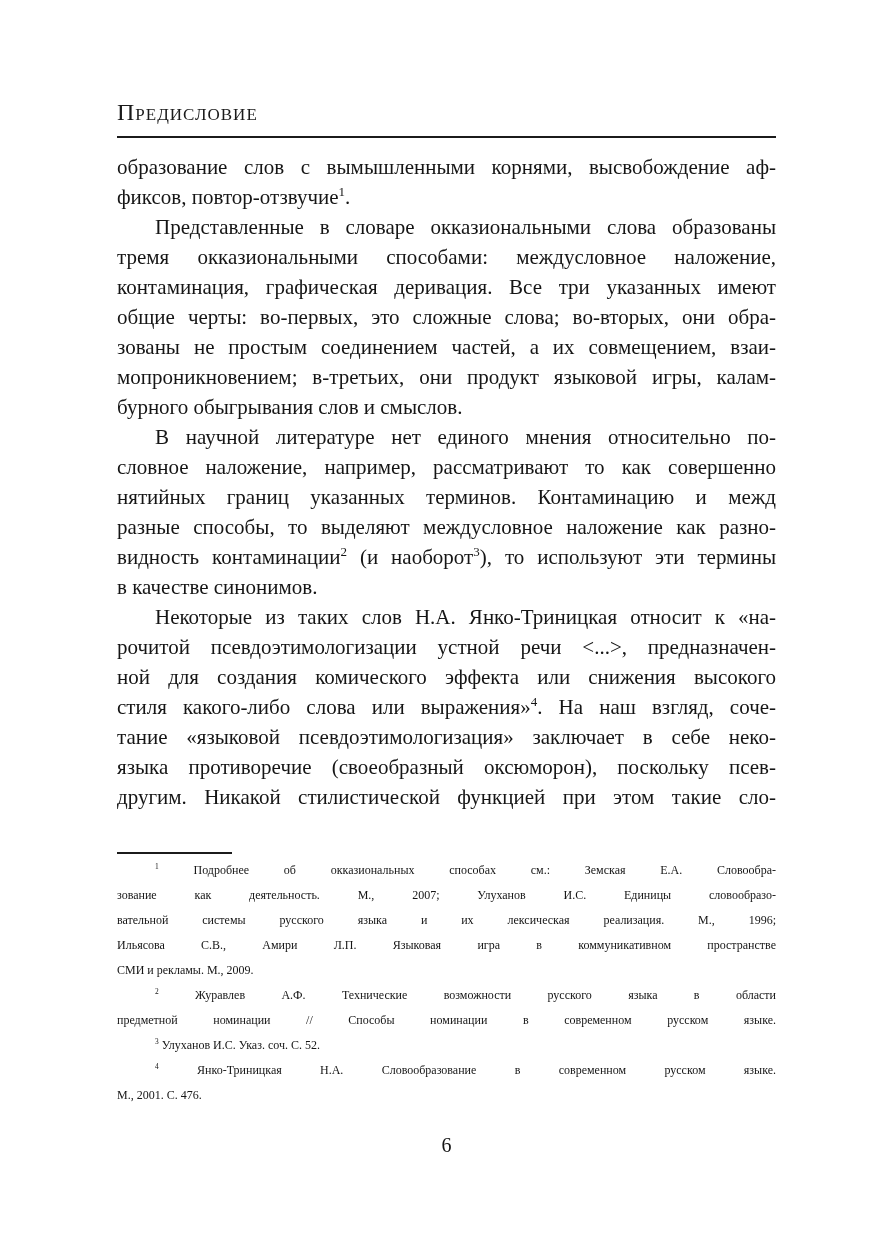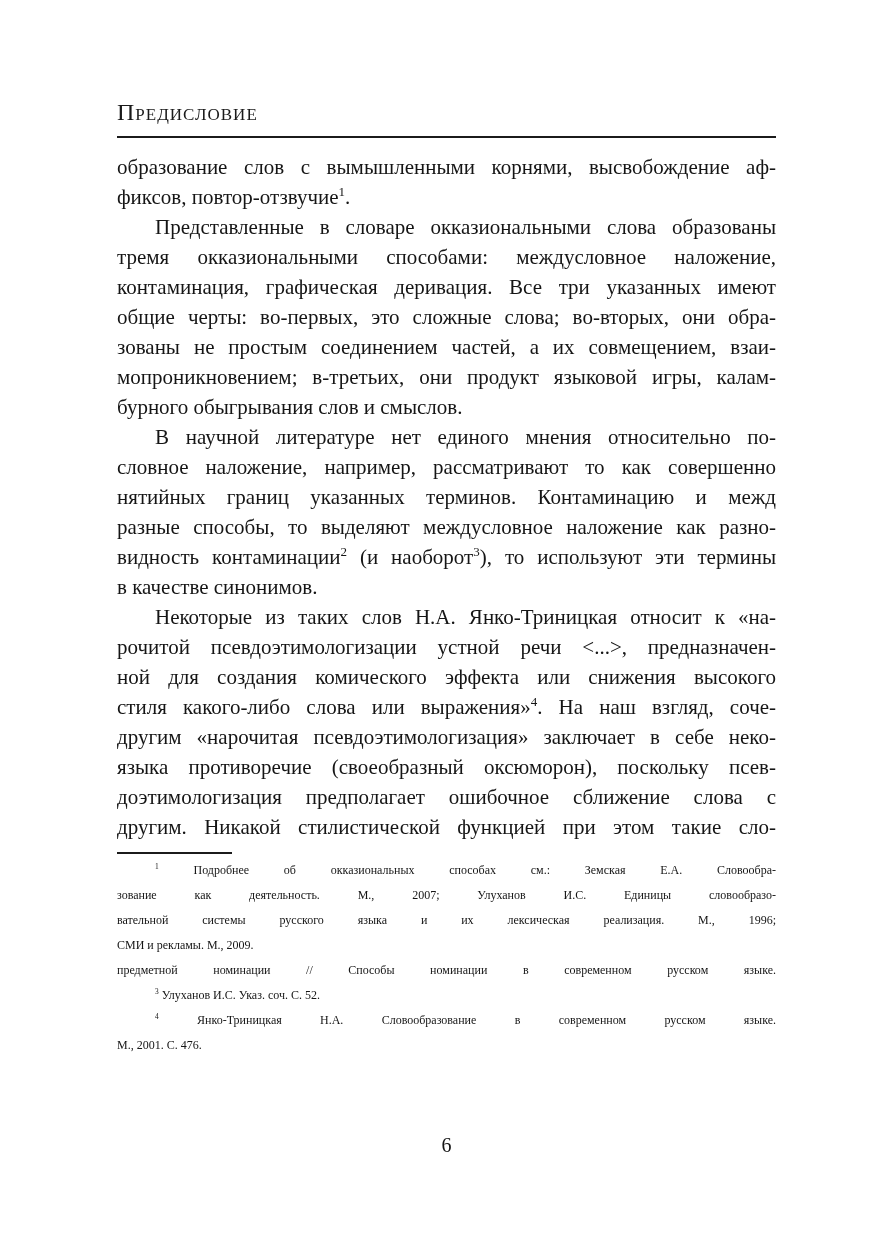--- a/index.html
+++ b/index.html
@@ -110,36 +110,37 @@
         <div class="tline">нятийных границ указанных терминов. Контаминацию и межд</div>
         <div class="tline">разные способы, то выделяют междусловное наложение как разно-</div>
         <div class="tline">видность контаминации<sup>2</sup> (и наоборот<sup>3</sup>), то используют эти термины</div>
         <div class="tline endline">в качестве синонимов.</div>
       </div>
       <div>
         <div class="tline firstline">Некоторые из таких слов Н.А. Янко-Триницкая относит к «на-</div>
         <div class="tline">рочитой псевдоэтимологизации устной речи &lt;...&gt;, предназначен-</div>
         <div class="tline">ной для создания комического эффекта или снижения высокого</div>
         <div class="tline">стиля какого-либо слова или выражения»<sup>4</sup>. На наш взгляд, соче-</div>
-        <div class="tline">другим «нарочитая псевдоэтимологизация» заключает в себе неко-</div>
+        <div class="tline">тание «языковой псевдоэтимологизация» заключает в себе неко-</div>
         <div class="tline">языка противоречие (своеобразный оксюморон), поскольку псев-</div>
-        <div class="tline">доэтимологизация предполагает ошибочное сближение слова с</div>
         <div class="tline">другим. Никакой стилистической функцией при этом такие сло-</div>
       </div>
     </div>
 
   <div class="footnote-rule"></div>
   <div class="footnotes">
       <div>
         <div class="tline firstline"><sup>1</sup> Подробнее об окказиональных способах см.: Земская Е.А. Словообра-</div>
         <div class="tline">зование как деятельность. М., 2007; Улуханов И.С. Единицы словообразо-</div>
         <div class="tline">вательной системы русского языка и их лексическая реализация. М., 1996;</div>
+        <div class="tline">Ильясова С.В., Амири Л.П. Языковая игра в коммуникативном пространстве</div>
         <div class="tline endline">СМИ и рекламы. М., 2009.</div>
       </div>
       <div>
+        <div class="tline firstline"><sup>2</sup> Журавлев А.Ф. Технические возможности русского языка в области</div>
         <div class="tline">предметной номинации // Способы номинации в современном русском языке.</div>
       </div>
       <div>
         <div class="tline firstline endline"><sup>3</sup> Улуханов И.С. Указ. соч. С. 52.</div>
       </div>
       <div>
         <div class="tline firstline"><sup>4</sup> Янко-Триницкая Н.А. Словообразование в современном русском языке.</div>
         <div class="tline endline">М., 2001. С. 476.</div>
       </div>
     </div>

